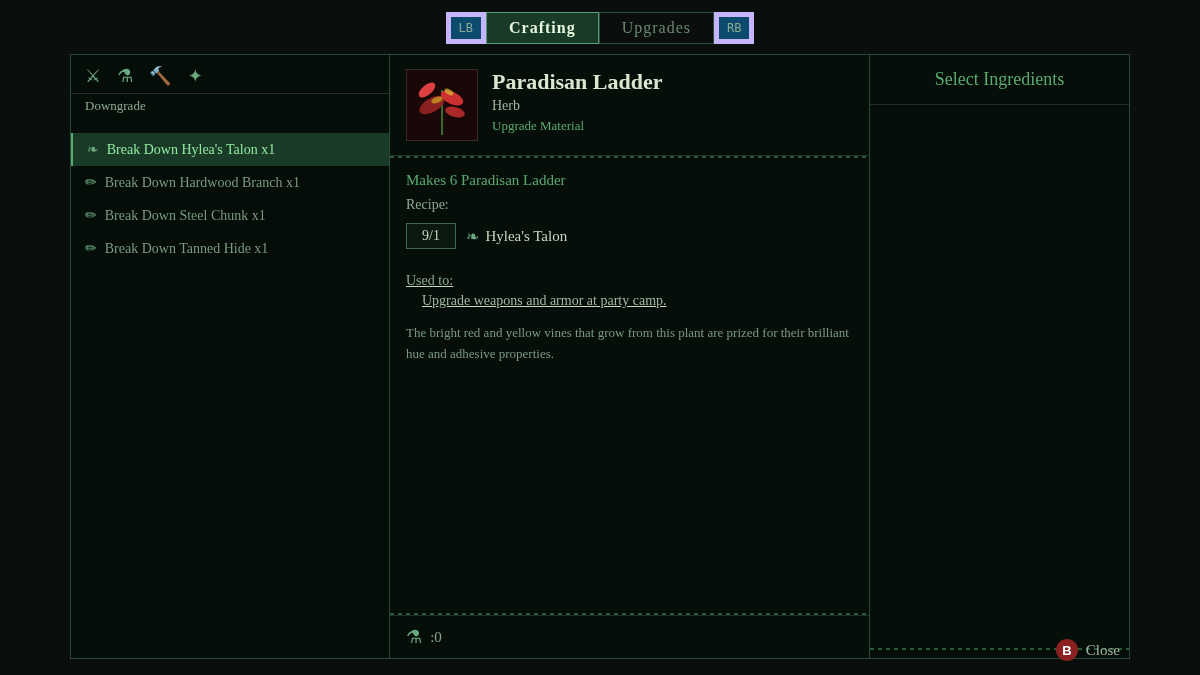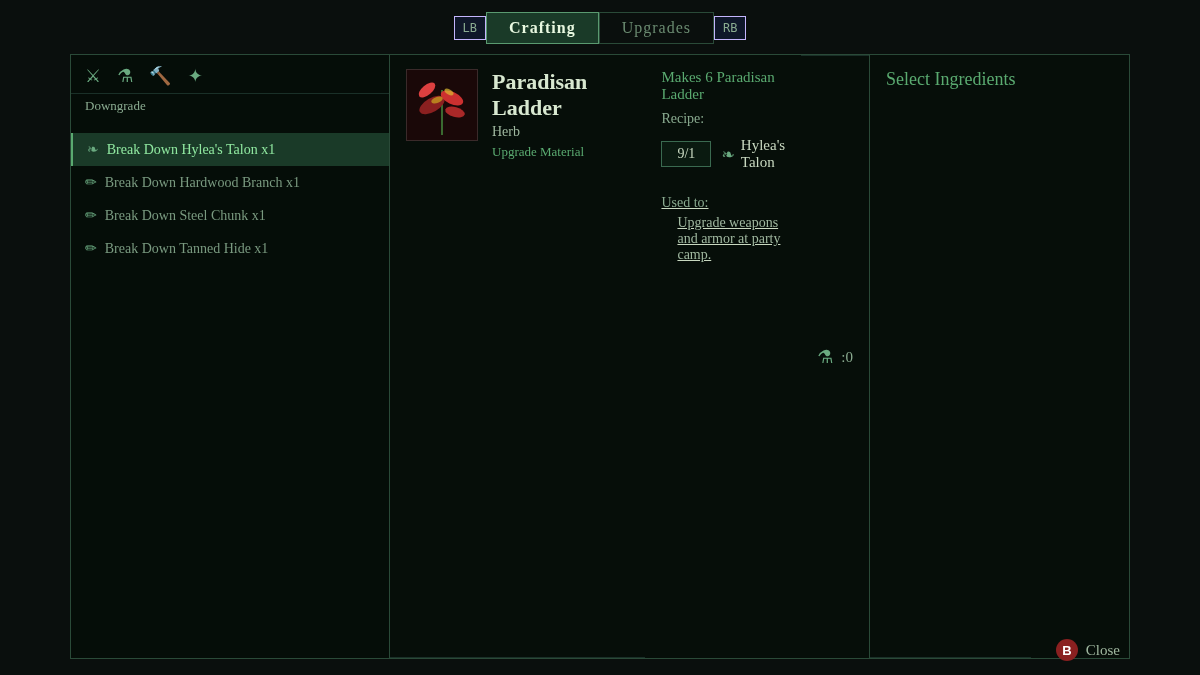--- a/index.html
+++ b/index.html
@@ -40,22 +40,22 @@
       color: #e8f8e0;
       font-weight: bold;
     }
 
     .nav-button:not(.active) {
       border: 1px solid #2a4a38;
       color: #6a8a70;
     }
 
     .lb-rb-badge {
-      background: #0f172a;
-      border: 1px solid #c4b5fd;
+      background: #0c4a6e;
+      border: 5px solid #c4b5fd;
       color: #8aab90;
       padding: 4px 8px;
       font-size: 12px;
       font-family: monospace;
     }
 
     
     .main-layout {
       display: flex;
       padding: 0 70px;
@@ -123,21 +123,21 @@
       color: #6aaa80;
     }
 
     
     .middle-panel {
       flex: 1;
       border: 1px solid #2a4a38;
       border-left: none;
       background: #060e09;
       display: flex;
-      flex-direction: row;
+      flex-direction: column;
     }
 
     .item-header {
       display: flex;
       padding: 14px 16px;
       gap: 14px;
       align-items: flex-start;
       border-bottom: 1px solid #1a3028;
     }
 
@@ -271,21 +271,21 @@
       color: #8aab90;
     }
 
     
     .right-panel {
       width: 260px;
       border: 1px solid #2a4a38;
       border-left: none;
       background: #060e09;
       display: flex;
-      flex-direction: row;
+      flex-direction: column;
     }
 
     .right-panel-title {
       padding: 14px 16px;
       font-size: 18px;
       color: #5aaa70;
       border-bottom: 1px solid #1a3028;
       text-align: center;
     }
 
@@ -405,20 +405,21 @@
           <span class="ingredient-icon">❧</span>
           <span>Hylea's Talon</span>
         </div>
       </div>
 
       <div class="used-to-section">
         <div class="used-to-title">Used to:</div>
         <div class="used-to-text">Upgrade weapons and armor at party camp.</div>
       </div>
 
+      <div class="description-text">The bright red and yellow vines that grow from this plant are prized for their brilliant hue and adhesive properties.</div>
     </div>
 
     <div class="separator-line"></div>
 
     <div class="item-footer">
       <span class="footer-icon">⚗</span>
       <span class="footer-count">:0</span>
     </div>
 
   </div>

